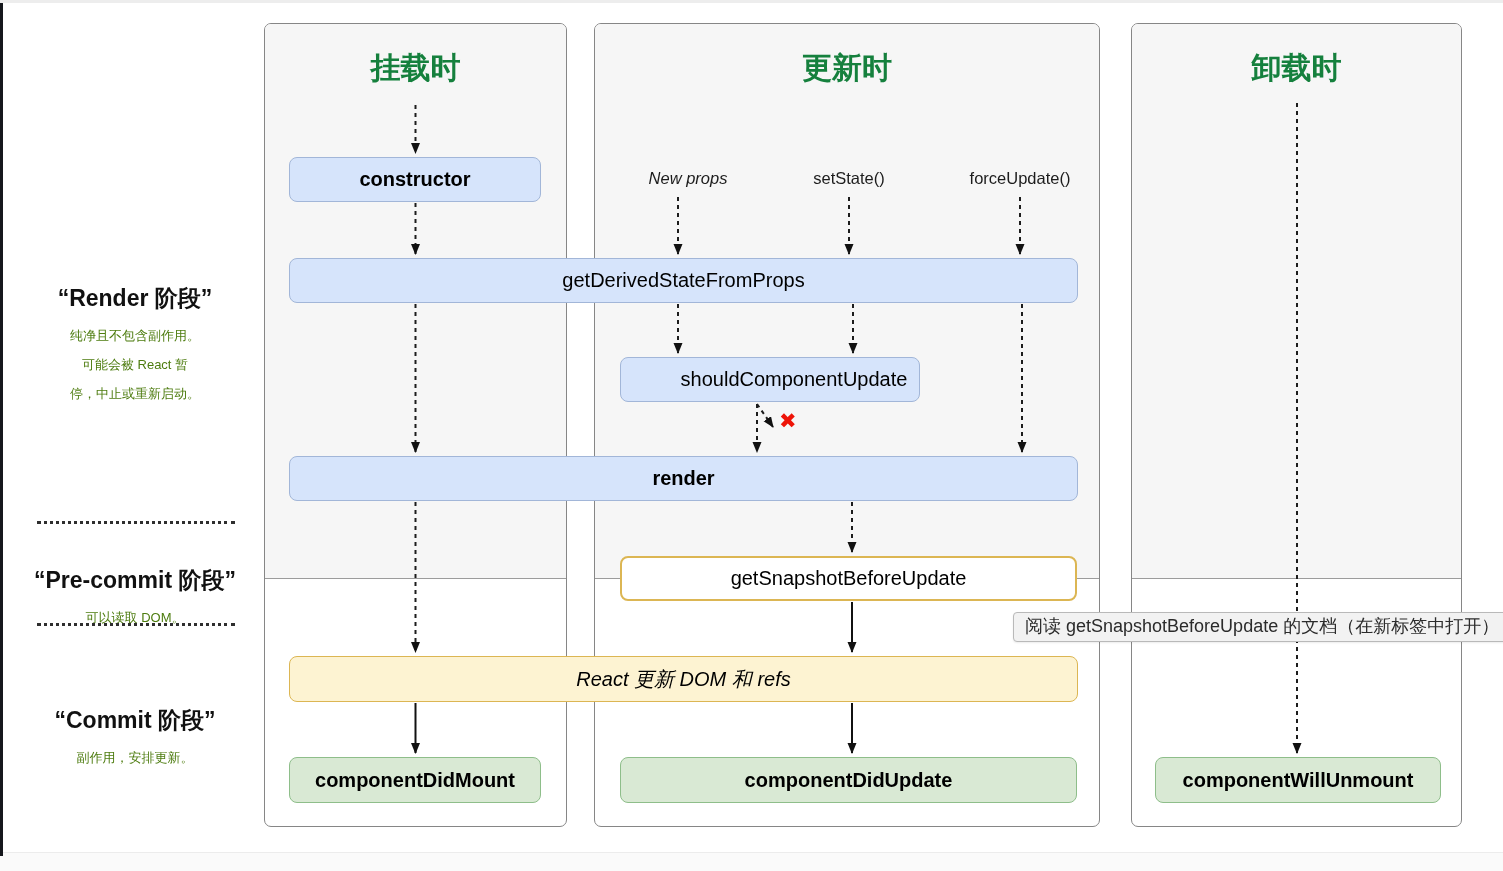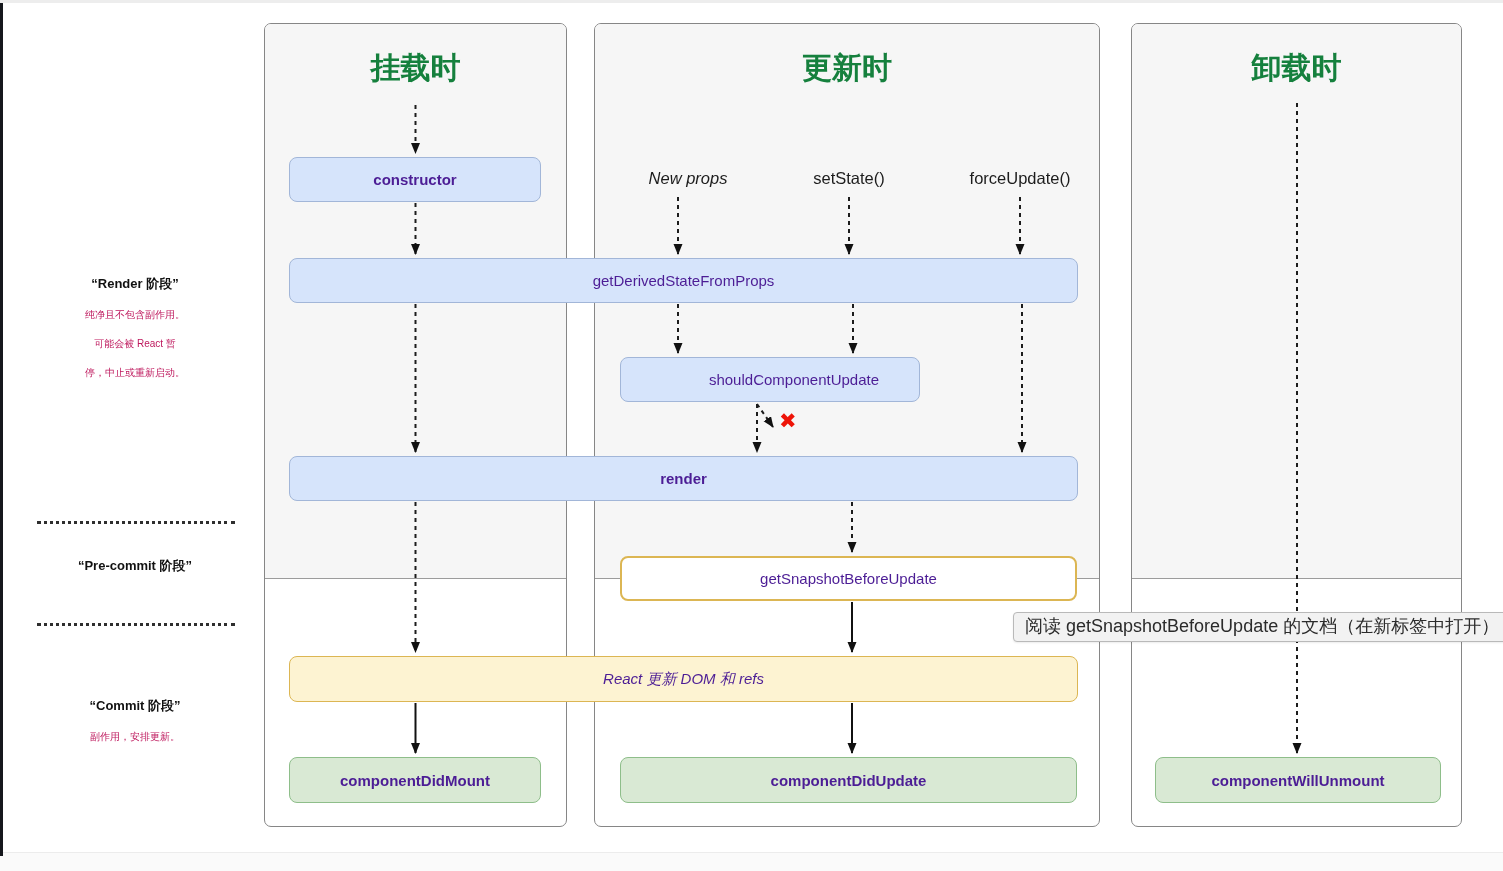--- a/index.html
+++ b/index.html
@@ -13,21 +13,21 @@
 
   
   .panel{position:absolute;top:23px;height:804px;background:#fff;border:1.5px solid #868686;border-radius:7px;overflow:hidden;box-sizing:border-box;z-index:1;}
   .panel-1{left:264px;width:303px;}
   .panel-2{left:594px;width:506px;}
   .panel-3{left:1131px;width:331px;}
   .gray-zone{position:absolute;top:0;left:0;right:0;height:554px;background:#f6f6f6;border-bottom:1px solid #9c9c9c;}
   .panel-title{position:relative;margin-top:24px;text-align:center;font-size:30px;font-weight:700;color:#15803d;z-index:2;}
 
   
-  .box{position:absolute;display:flex;align-items:center;justify-content:center;font-size:15px;color:#4c1d95;border-radius:8px;box-sizing:border-box;z-index:3;cursor:pointer;}
+  .box{position:absolute;display:flex;align-items:center;justify-content:center;font-size:20px;color:#000000;border-radius:8px;box-sizing:border-box;z-index:3;cursor:pointer;}
   .blue{background:#d6e4fb;border:1.5px solid #a2b6d8;}
   .green{background:#d9e9d4;border:1.5px solid #8ebe8a;}
   .yellow{background:#fdf3d2;border:1.5px solid #dcb653;}
   .white-gold{background:#ffffff;border:2px solid #dcb653;}
   .b{font-weight:700;} .i{font-style:italic;}
 
   .box-constructor{left:289px;top:157px;width:252px;height:45px;}
   .box-gdsfp{left:289px;top:258px;width:789px;height:45px;}
   .box-scu{left:620px;top:357px;width:300px;height:45px;padding-left:48px;}
   .box-render{left:289px;top:456px;width:789px;height:45px;}
@@ -41,22 +41,22 @@
   .trigger{position:absolute;top:169px;width:150px;text-align:center;font-size:16.5px;color:#1c1c1c;z-index:3;}
   .trig-newprops{left:613px;font-style:italic;}
   .trig-setstate{left:774px;cursor:pointer;}
   .trig-forceupdate{left:945px;cursor:pointer;}
 
   
   .phase{position:absolute;left:28px;width:214px;text-align:center;z-index:2;}
   .phase-render{top:267px;}
   .phase-precommit{top:549px;}
   .phase-commit{top:689px;}
-  .phase h3{margin:8px 0 7px;font-size:13px;font-weight:700;color:#111;}
-  .phase .line{font-size:10px;line-height:29px;color:#be185d;}
+  .phase h3{margin:16px 0 7px;font-size:23px;font-weight:700;color:#111;}
+  .phase .line{font-size:13px;line-height:29px;color:#4d7c0f;}
   .dotsep{position:absolute;left:37px;width:198px;height:0;border-top:3px dotted #2e2e2e;z-index:2;}
   .dotsep-1{top:521px;} .dotsep-2{top:623px;}
 
   
   .arrows{position:absolute;left:0;top:0;z-index:2;}
   .dash{stroke:#1c1c1c;stroke-width:2;stroke-dasharray:4 4;fill:none;}
   .solid{stroke:#111;stroke-width:2;fill:none;}
 
   
   .cross{position:absolute;left:779px;top:409px;font-size:21px;font-weight:700;color:#ee1408;z-index:4;}
@@ -88,20 +88,21 @@
 
   <div class="phase phase-render">
     <h3>“Render 阶段”</h3>
     <div class="line">纯净且不包含副作用。</div>
     <div class="line">可能会被 React 暂</div>
     <div class="line">停，中止或重新启动。</div>
   </div>
   <div class="dotsep dotsep-1"></div>
   <div class="phase phase-precommit">
     <h3>“Pre-commit 阶段”</h3>
+    <div class="line">可以读取 DOM。</div>
   </div>
   <div class="dotsep dotsep-2"></div>
   <div class="phase phase-commit">
     <h3>“Commit 阶段”</h3>
     <div class="line">副作用，安排更新。</div>
   </div>
 
   <svg class="arrows" width="1503" height="871">
     <defs>
       <marker id="ah" markerUnits="userSpaceOnUse" markerWidth="12" markerHeight="10" refX="10" refY="4.5" orient="auto">

